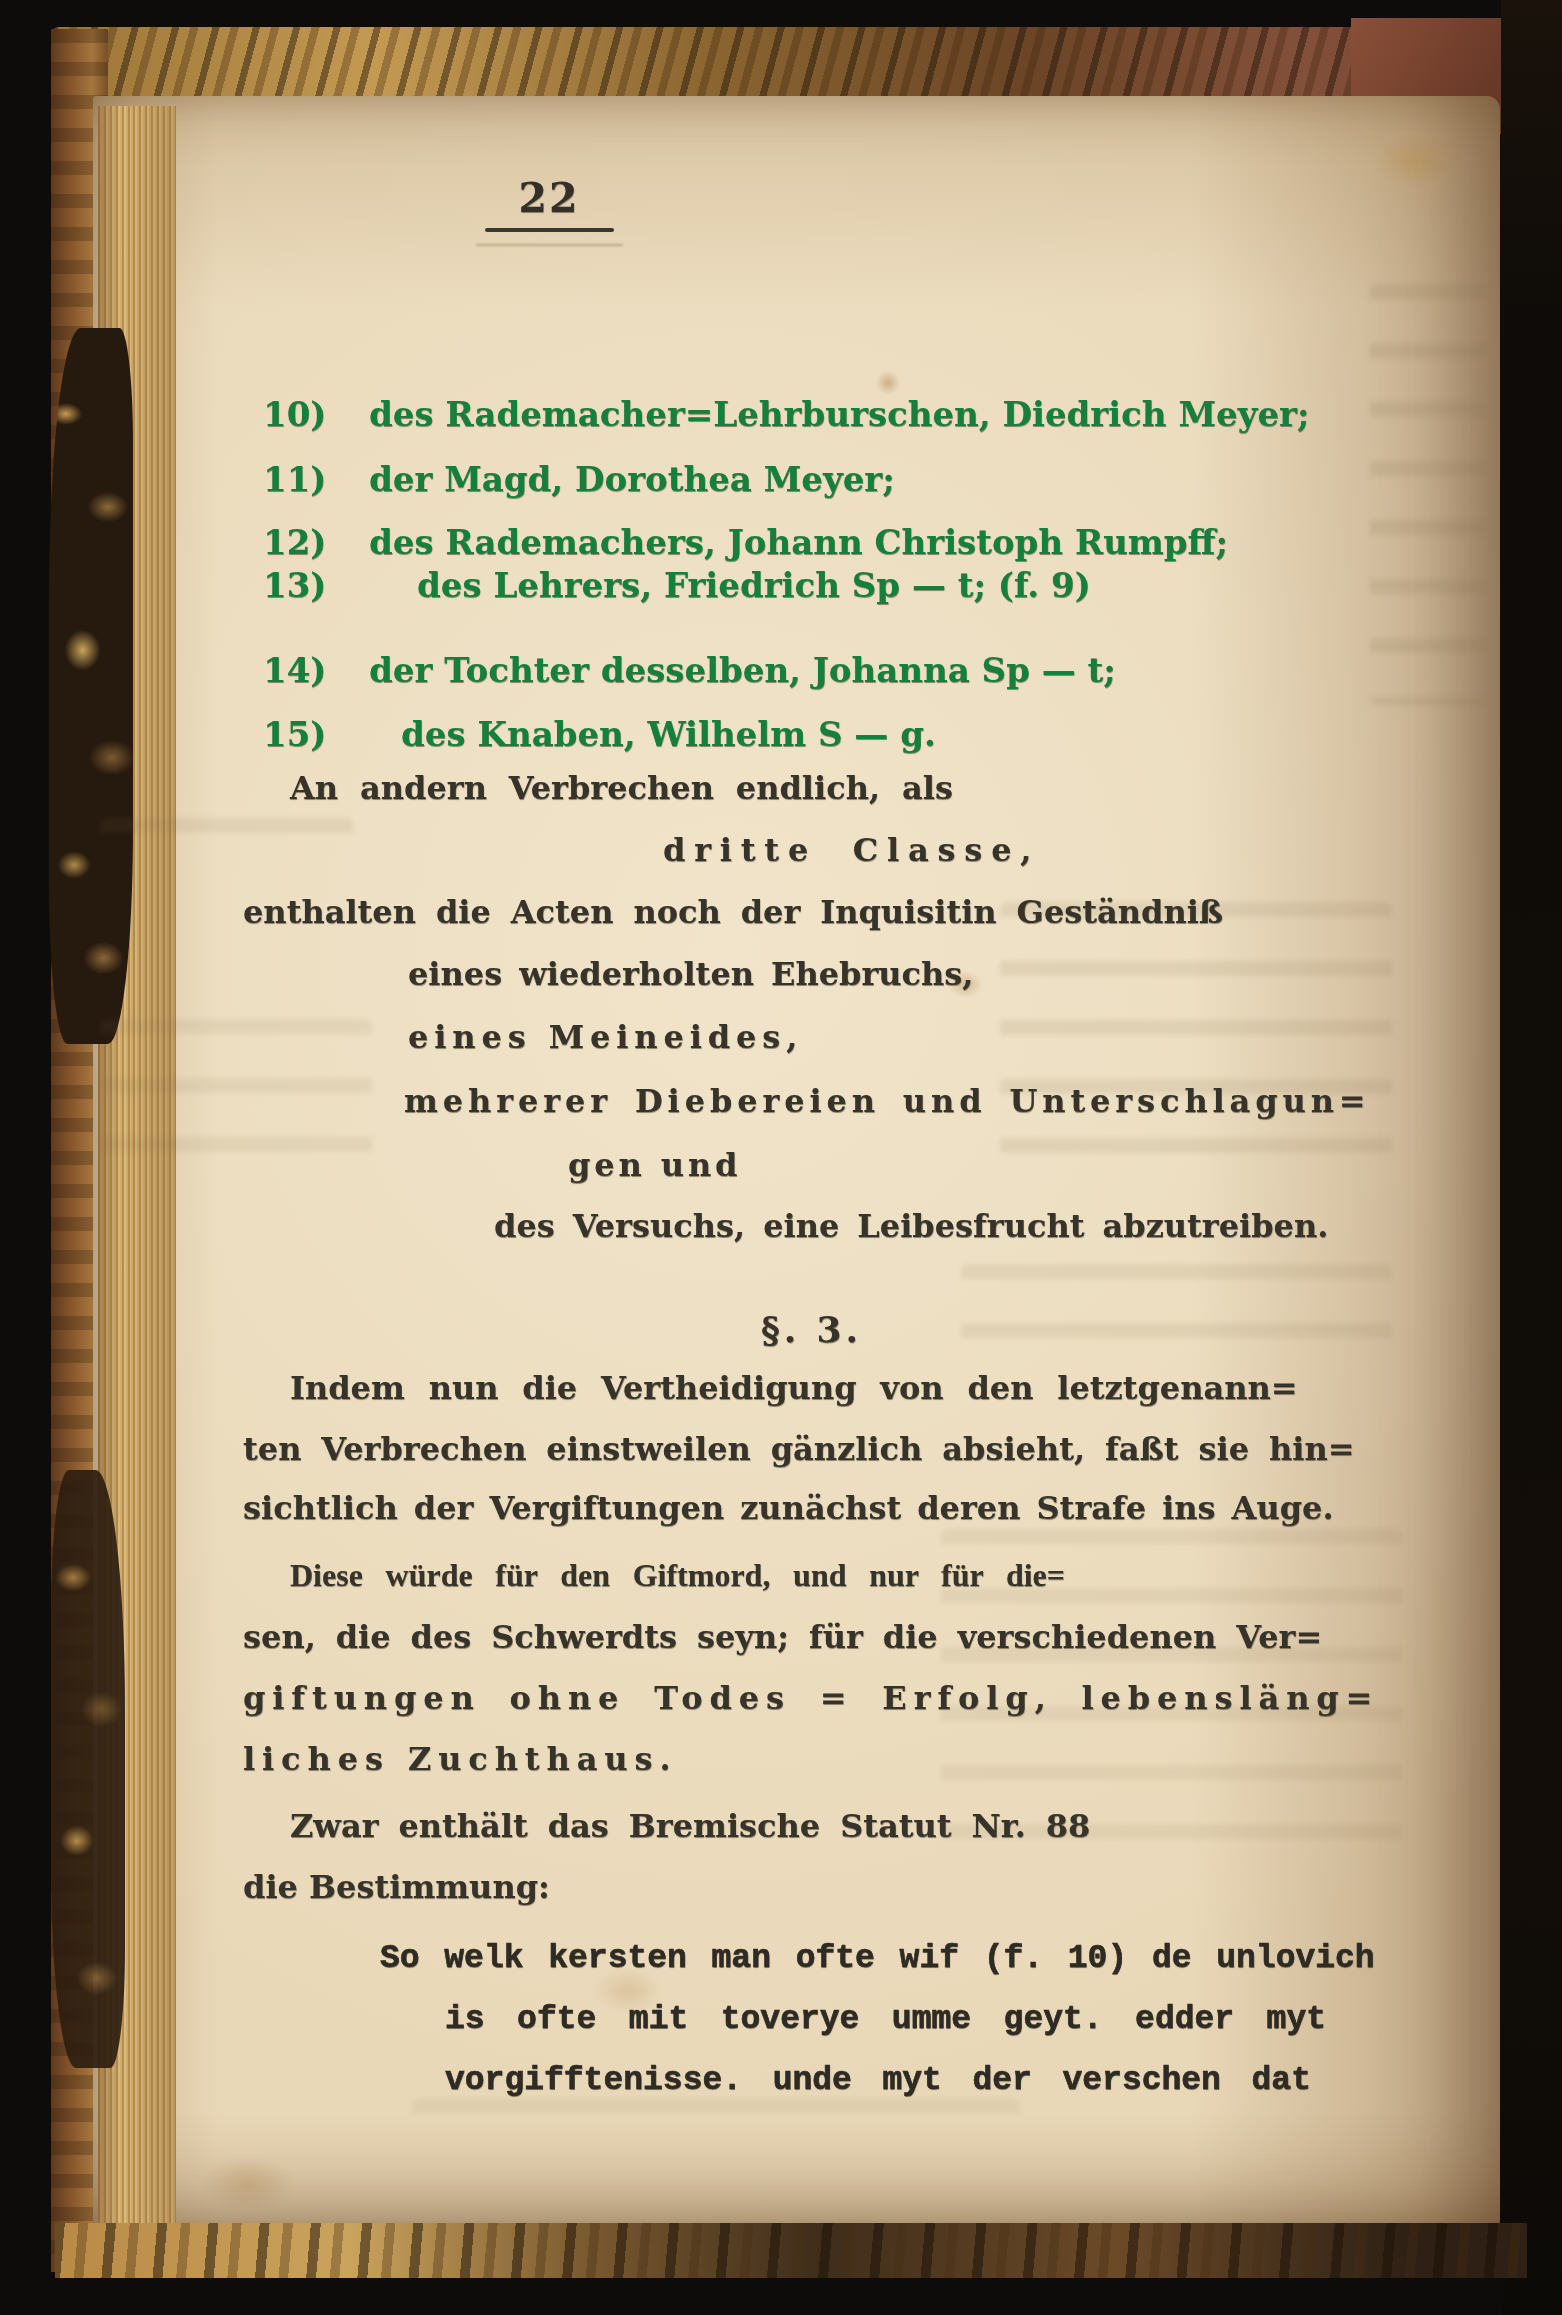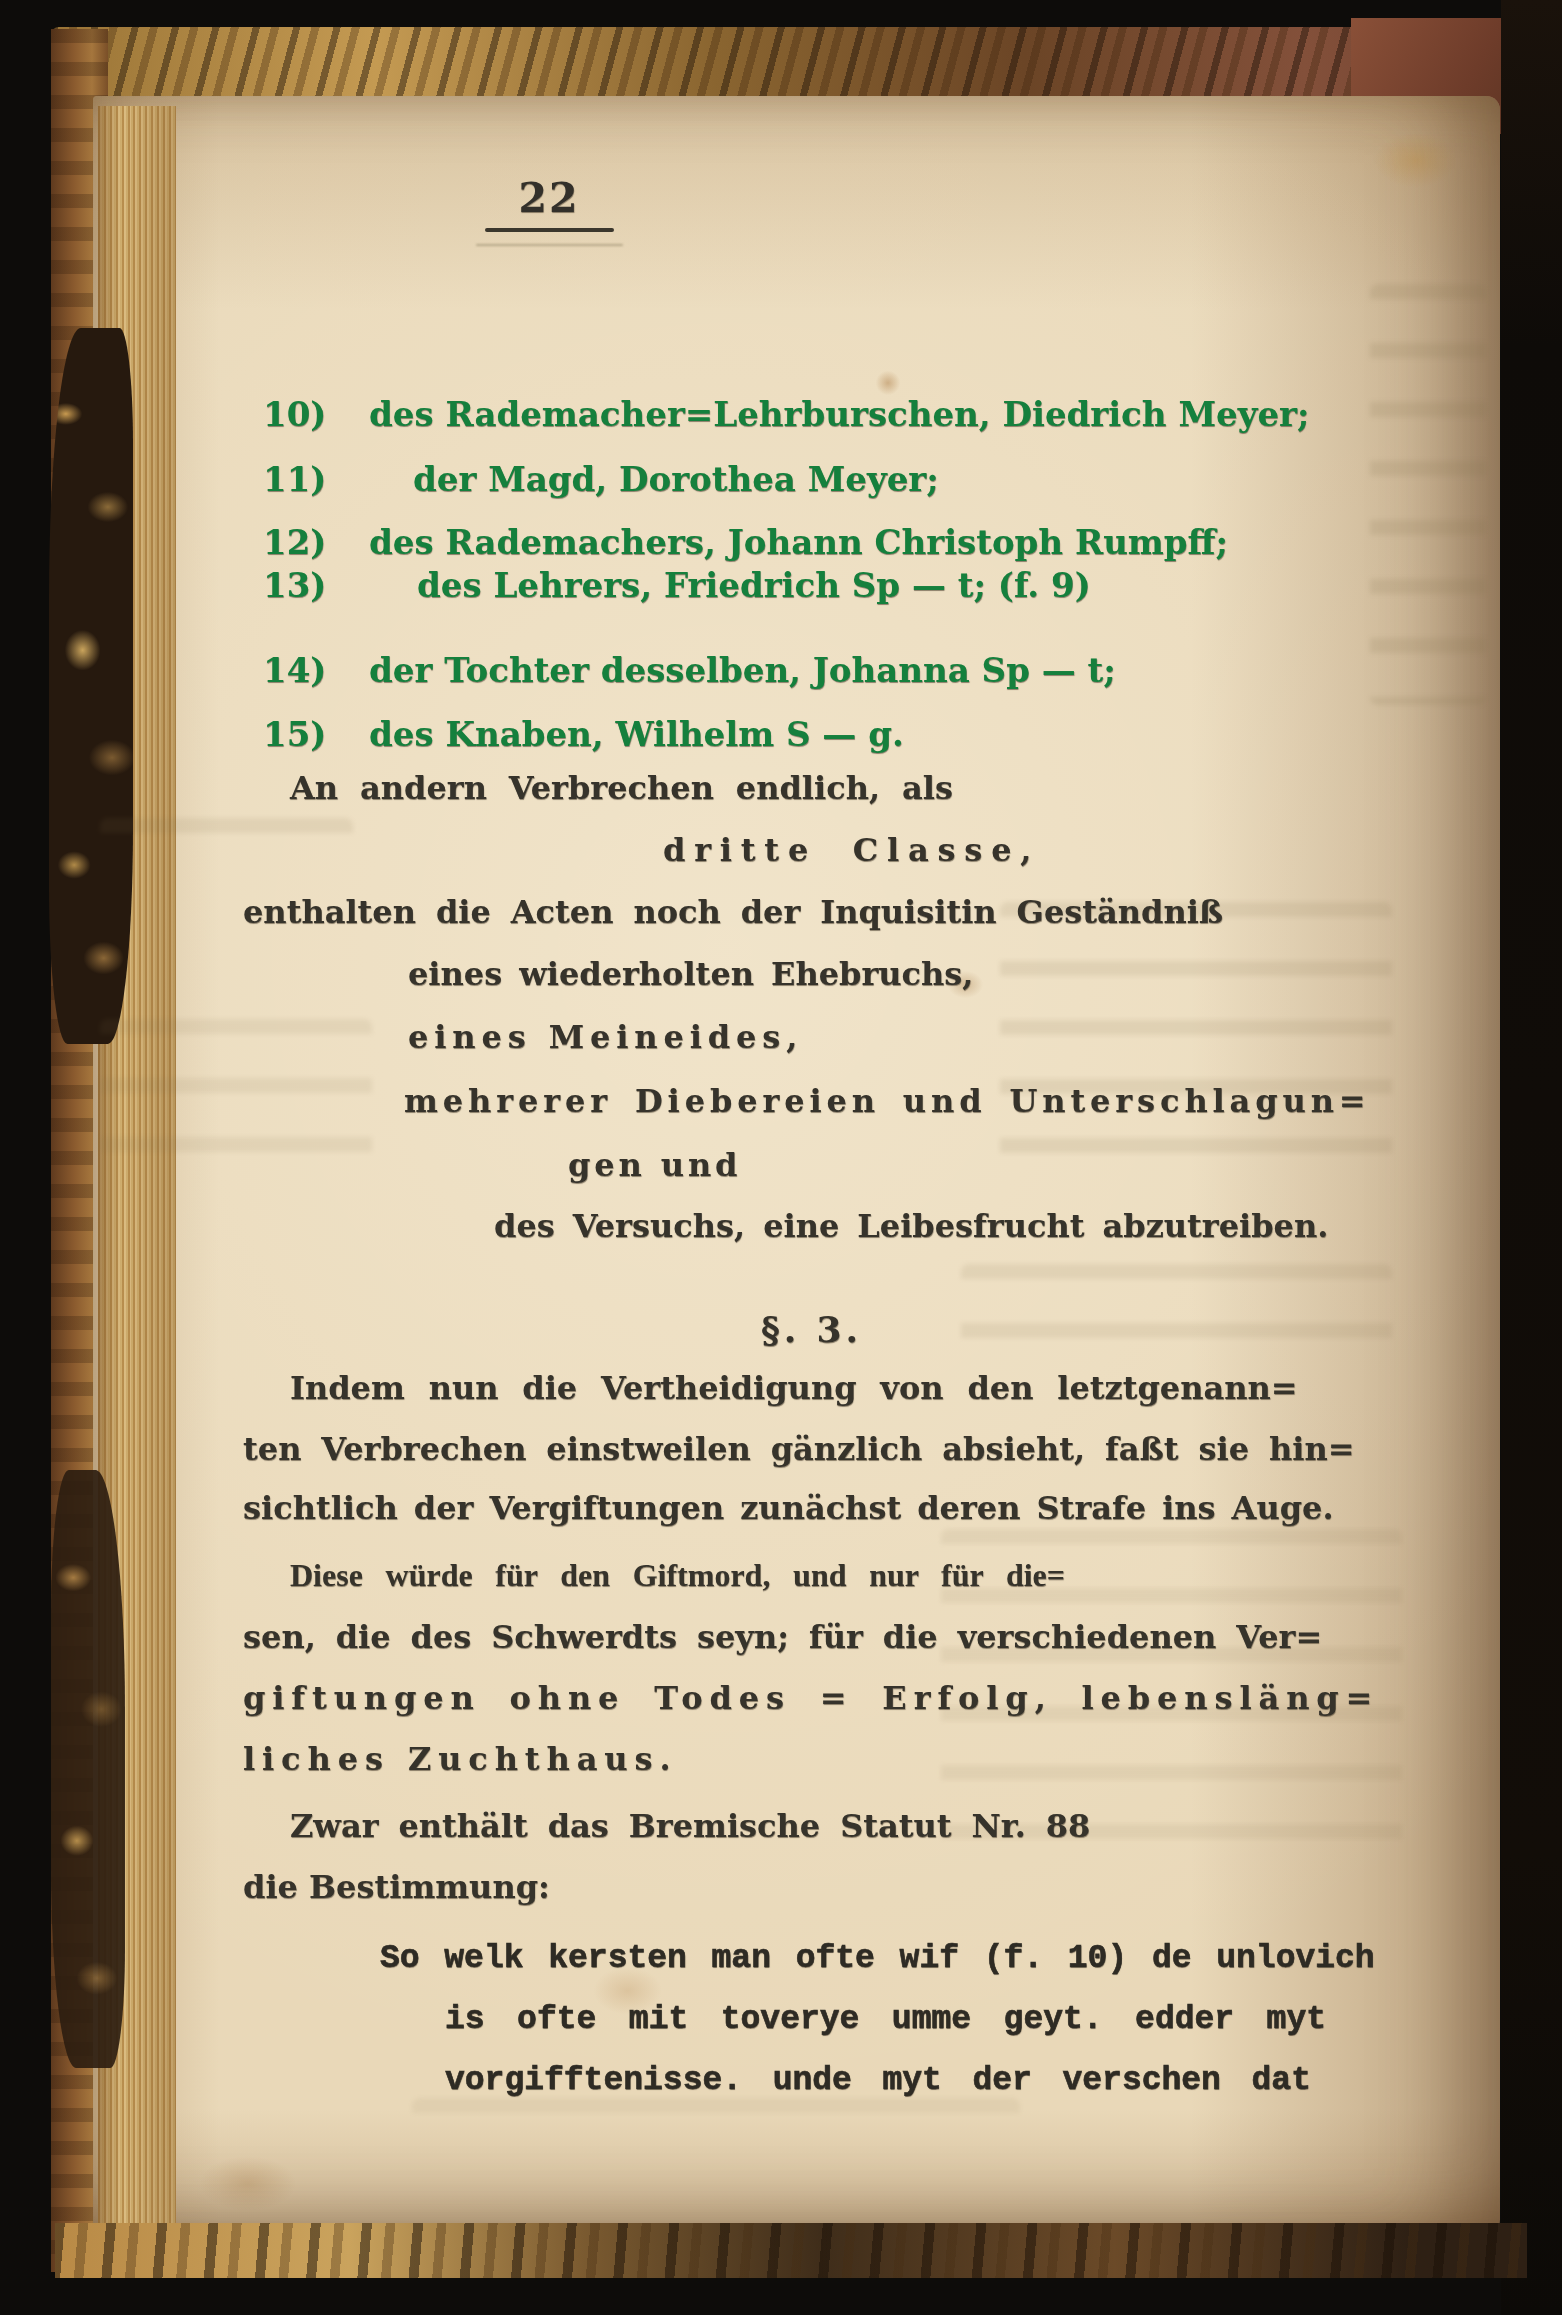--- a/index.html
+++ b/index.html
@@ -103,22 +103,22 @@
   }
   .pn-block { position:absolute; left:461px; top:174px; width:176px; text-align:center; }
   .pn { font-size:41px; font-weight:bold; color:#33302a; letter-spacing:2px;
         text-shadow:0.4px 0.6px 0.8px rgba(60,50,35,.55); }
   .pn-rule { width:129px; height:3.9px; background:#3b372d; margin:5.9px auto 0 auto; border-radius:2px; }
   .pn-rule-ghost { width:147px; height:2.9px; background:rgba(125,112,82,.45); margin:11.8px auto 0 auto;
                    filter:blur(1px); border-radius:2px; }
   .list-row { position:absolute; left:263px; display:flex; font-size:34px; font-weight:bold;
               color:#15803d; white-space:nowrap; text-shadow:0.4px 0.6px 0.8px rgba(60,50,35,.55); }
   .list-num { width:106px; }
-  .lr0 { top:394px; } .lr1 { top:459px;gap:44px; } .lr2 { top:522px; }
-  .lr3 { top:565px;gap:48px; } .lr4 { top:650px; } .lr5 { top:714px; }
+  .lr0 { top:394px; } .lr1 { top:459px; } .lr2 { top:522px; }
+  .lr3 { top:565px;gap:48px; } .lr4 { top:650px; } .lr5 { top:714px;gap:32px; }
   .cr-intro   { top:769px;  padding-left:47px;  word-spacing:10.8px; }
   .cr-class   { top:831px;  padding-left:420px; letter-spacing:8.8px; word-spacing:15.7px; }
   .cr-contain { top:893px;  word-spacing:8.8px; }
   .cr-i0 { top:955px;  padding-left:165px; word-spacing:5.9px; }
   .cr-i1 { top:1018px; padding-left:165px; letter-spacing:5.9px; }
   .cr-i2 { top:1082px; padding-left:161px; letter-spacing:4.9px; word-spacing:6.9px; }
   .cr-i3 { top:1146px; padding-left:325px; letter-spacing:3.9px; }
   .cr-i4 { top:1207px; padding-left:251px; word-spacing:6.9px; }
   .sec-head { top:1308px; text-align:center; font-size:36px; letter-spacing:3.9px; }
   .df0 { top:1369px; padding-left:47px; word-spacing:12.7px; }

